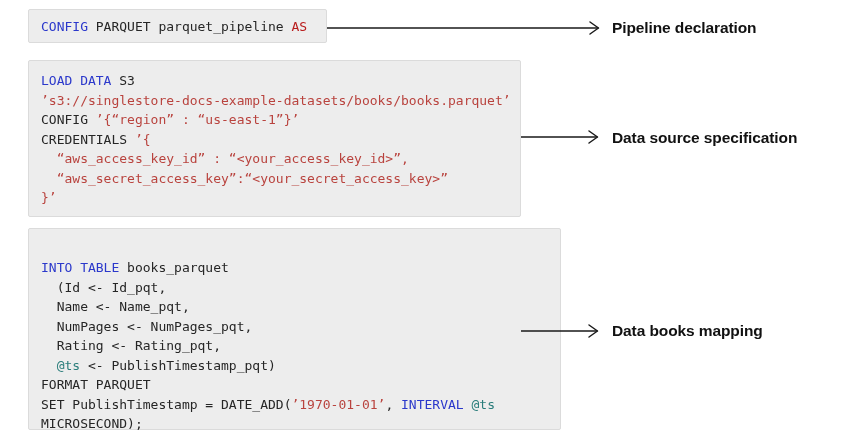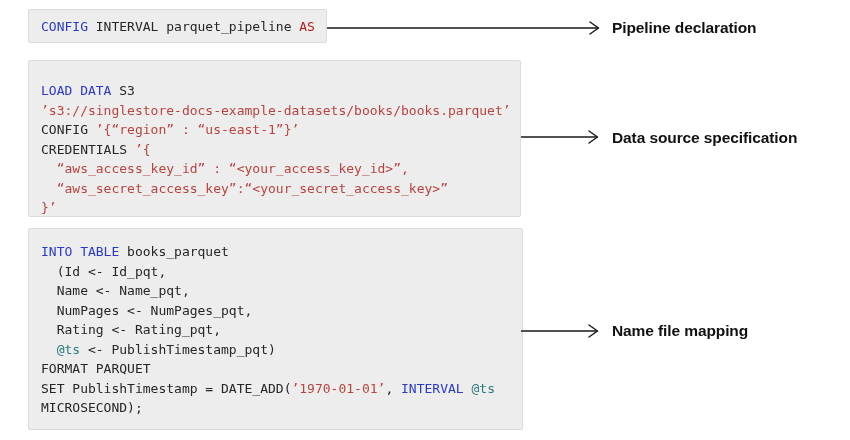--- a/index.html
+++ b/index.html
@@ -20,22 +20,22 @@
   }
   .code {
     font-family: "DejaVu Sans Mono", "Liberation Mono", monospace;
     font-size: 13px;
     line-height: 19.5px;
     white-space: pre;
     letter-spacing: 0;
   }
   .code-line { white-space: pre; }
   .b1 { left: 28px; top: 9px;  width: 299px; height: 34px; padding: 7px 12px 0 12px; }
-  .b2 { left: 28px; top: 60px; width: 493px; height: 157px; padding: 20px 12px; }
-  .b3 { left: 28px; top: 228px; width: 495px; height: 202px; padding: 13px 12px; }
+  .b2 { left: 28px; top: 60px; width: 493px; height: 157px; padding: 10px 12px; }
+  .b3 { left: 28px; top: 228px; width: 533px; height: 202px; padding: 29px 12px; }
   .arrow { position: absolute; display: block; }
   .arrow line, .arrow polyline {
     stroke: #1A1A1A;
     stroke-width: 1.5;
     fill: none;
     stroke-linecap: round;
     stroke-linejoin: round;
   }
   .a1 { left: 327px; top: 18px; }
   .a2 { left: 521px; top: 127px; }
@@ -53,21 +53,21 @@
   .l1 { top: 28px; }
   .l2 { top: 138px; }
   .l3 { top: 331px; }
 </style>
 </head>
 <body>
 
 <div class="canvas">
 
   <div class="code-block b1">
-    <div class="code"><div class="code-line"><span style="color: rgb(43, 56, 203);">CONFIG</span><span style="color: rgb(38, 38, 38);"> INTERVAL parquet_pipeline </span><span style="color: #b91c1c;">AS</span></div></div>
+    <div class="code"><div class="code-line"><span style="color: rgb(43, 56, 203);">CONFIG</span><span style="color: rgb(38, 38, 38);"> PARQUET parquet_pipeline </span><span style="color: #b91c1c;">AS</span></div></div>
   </div>
 
   <div class="code-block b2">
     <div class="code"><div class="code-line"><span style="color: rgb(43, 56, 203);">LOAD DATA</span><span style="color: rgb(38, 38, 38);"> S3</span></div><div class="code-line"><span style="color: rgb(185, 67, 62);">’s3://singlestore-docs-example-datasets/books/books.parquet’</span></div><div class="code-line"><span style="color: rgb(38, 38, 38);">CONFIG </span><span style="color: rgb(185, 67, 62);">’{“region” : “us-east-1”}’</span></div><div class="code-line"><span style="color: rgb(38, 38, 38);">CREDENTIALS </span><span style="color: rgb(185, 67, 62);">’{</span></div><div class="code-line"><span style="color: rgb(185, 67, 62);">  “aws_access_key_id” : “&lt;your_access_key_id&gt;”,</span></div><div class="code-line"><span style="color: rgb(185, 67, 62);">  “aws_secret_access_key”:“&lt;your_secret_access_key&gt;”</span></div><div class="code-line"><span style="color: rgb(185, 67, 62);">}’</span></div></div>
   </div>
 
   <div class="code-block b3">
     <div class="code"><div class="code-line"><span style="color: rgb(43, 56, 203);">INTO TABLE</span><span style="color: rgb(38, 38, 38);"> books_parquet</span></div><div class="code-line"><span style="color: rgb(38, 38, 38);">  (Id &lt;- Id_pqt,</span></div><div class="code-line"><span style="color: rgb(38, 38, 38);">  Name &lt;- Name_pqt,</span></div><div class="code-line"><span style="color: rgb(38, 38, 38);">  NumPages &lt;- NumPages_pqt,</span></div><div class="code-line"><span style="color: rgb(38, 38, 38);">  Rating &lt;- Rating_pqt,</span></div><div class="code-line"><span style="color: rgb(38, 38, 38);">  </span><span style="color: rgb(42, 125, 123);">@ts</span><span style="color: rgb(38, 38, 38);"> &lt;- PublishTimestamp_pqt)</span></div><div class="code-line"><span style="color: rgb(38, 38, 38);">FORMAT PARQUET</span></div><div class="code-line"><span style="color: rgb(38, 38, 38);">SET PublishTimestamp = DATE_ADD(</span><span style="color: rgb(185, 67, 62);">’1970-01-01’</span><span style="color: rgb(38, 38, 38);">, </span><span style="color: rgb(43, 56, 203);">INTERVAL</span><span style="color: rgb(38, 38, 38);"> </span><span style="color: rgb(42, 125, 123);">@ts</span></div><div class="code-line"><span style="color: rgb(38, 38, 38);">MICROSECOND);</span></div></div>
   </div>
 
@@ -81,15 +81,15 @@
     <polyline points="68,4 76.5,10 68,16"></polyline>
   </svg>
 
   <svg class="arrow a3" width="85" height="20" viewBox="0 0 85 20">
     <line x1="0" y1="10" x2="76" y2="10"></line>
     <polyline points="68,4 76.5,10 68,16"></polyline>
   </svg>
 
   <div class="annotation-label l1">Pipeline declaration</div>
   <div class="annotation-label l2">Data source specification</div>
-  <div class="annotation-label l3">Name file mapping</div>
+  <div class="annotation-label l3">Data books mapping</div>
 
 </div>
 
 </body></html>

